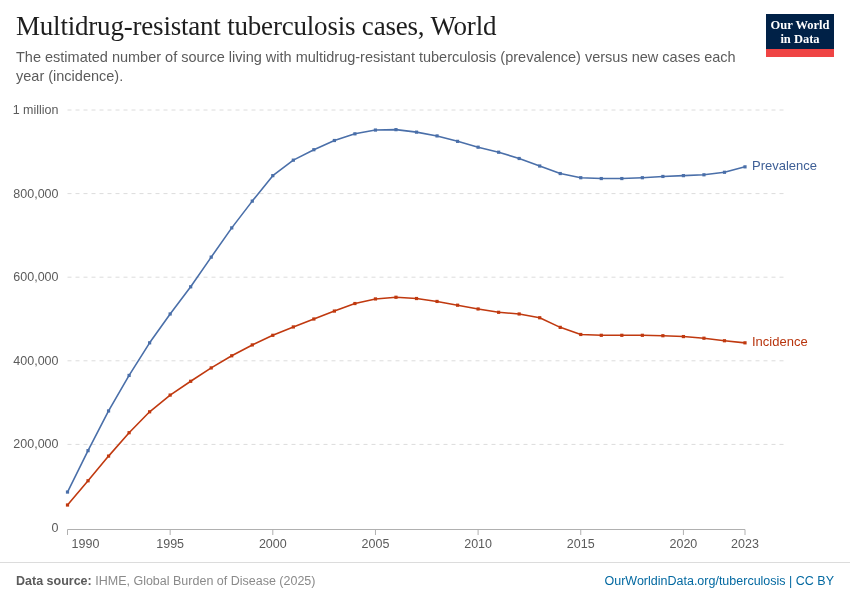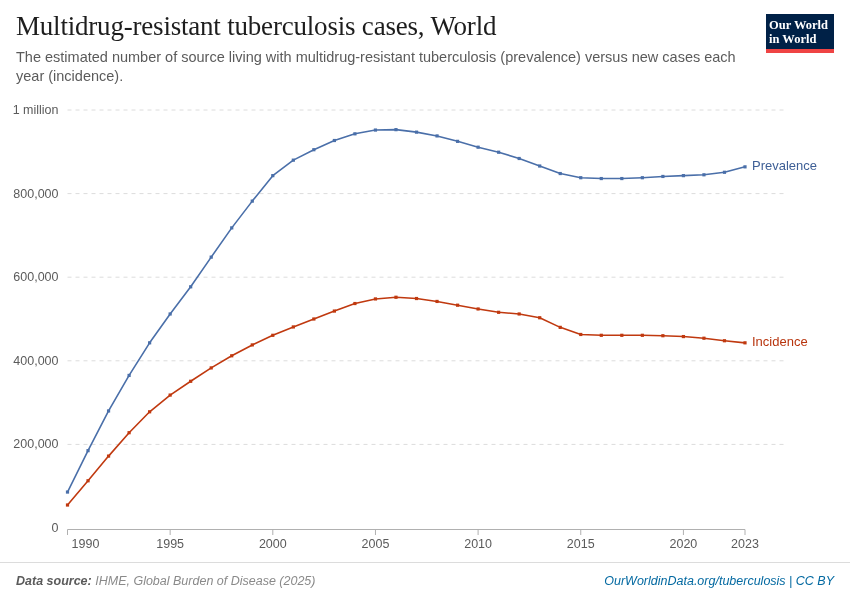--- a/index.html
+++ b/index.html
@@ -46,23 +46,24 @@
     max-width: 735px;
   }
 
   
   .owid-logo {
     position: absolute;
     right: 16px;
     top: 14px;
     width: 68px;
     background: #002147;
+    text-align: center;
     padding: 4px 3px 3px 3px;
     box-sizing: border-box;
-    border-bottom: 4px solid #ef4444;
+    border-bottom: 8px solid #ef4444;
   }
   .owid-logo .l1, .owid-logo .l2 {
     display: block;
     color: #ffffff;
     font-family: "Liberation Serif", serif;
     font-weight: 700;
     font-size: 12.5px;
     line-height: 14px;
     white-space: nowrap;
   }
@@ -98,21 +99,20 @@
 
   
   .footer {
     position: absolute;
     left: 0;
     bottom: 0;
     width: 850px;
     height: 38px;
     border-top: 1px solid #dcdcdc;
     box-sizing: border-box;
-    font-style: italic;
   }
   .footer-left {
     position: absolute;
     left: 16px;
     top: 11px;
     font-size: 12.5px;
     color: #8a8a8a;
     white-space: nowrap;
   }
   .footer-left b {
@@ -133,21 +133,21 @@
 
 <div class="chart-root">
 
   <div class="header">
     <h1 class="chart-title">Multidrug-resistant tuberculosis cases, World</h1>
     <p class="chart-subtitle">The estimated number of source living with multidrug-resistant tuberculosis (prevalence) versus new cases each year (incidence).</p>
   </div>
 
   <div class="owid-logo">
     <span class="l1">Our World</span>
-    <span class="l2">in World</span>
+    <span class="l2">in Data</span>
   </div>
 
   <div class="plot-area">
     <svg class="plot-svg" id="plot-svg" width="850" height="560" viewBox="0 0 850 560">
       <g id="gridlines">
           <line x1="67.5" x2="785" y1="444.4" y2="444.4" stroke="#dcdcdc" stroke-width="1" stroke-dasharray="4,4"></line>
           <line x1="67.5" x2="785" y1="360.79999999999995" y2="360.79999999999995" stroke="#dcdcdc" stroke-width="1" stroke-dasharray="4,4"></line>
           <line x1="67.5" x2="785" y1="277.20000000000005" y2="277.20000000000005" stroke="#dcdcdc" stroke-width="1" stroke-dasharray="4,4"></line>
           <line x1="67.5" x2="785" y1="193.59999999999997" y2="193.59999999999997" stroke="#dcdcdc" stroke-width="1" stroke-dasharray="4,4"></line>
           <line x1="67.5" x2="785" y1="110" y2="110" stroke="#dcdcdc" stroke-width="1" stroke-dasharray="4,4"></line>

